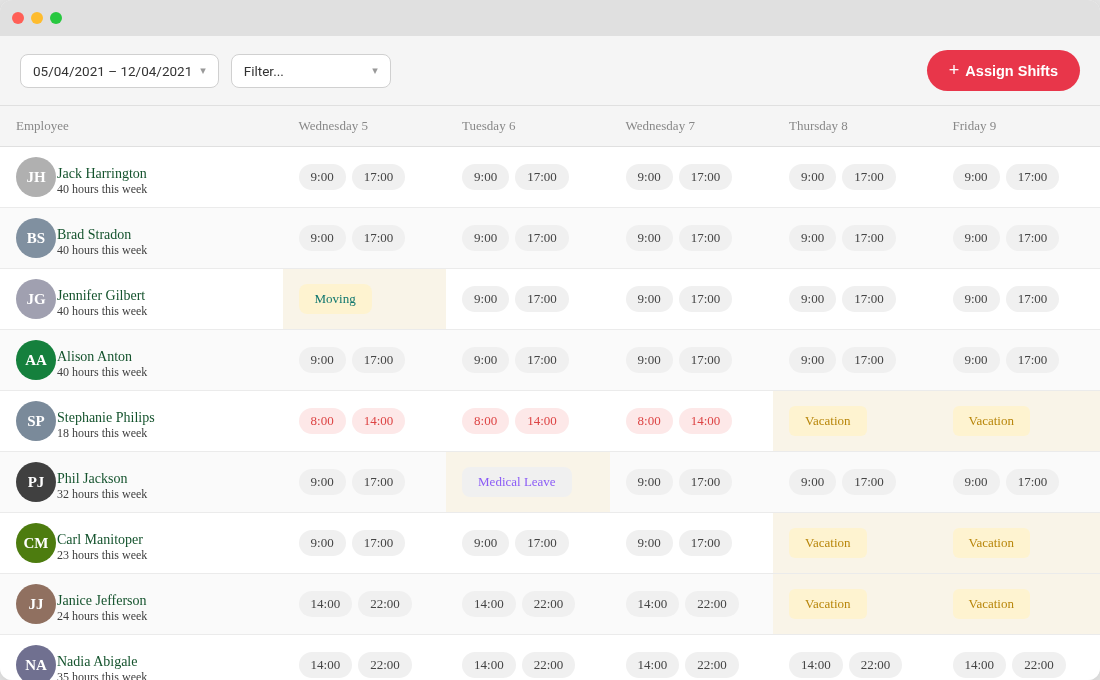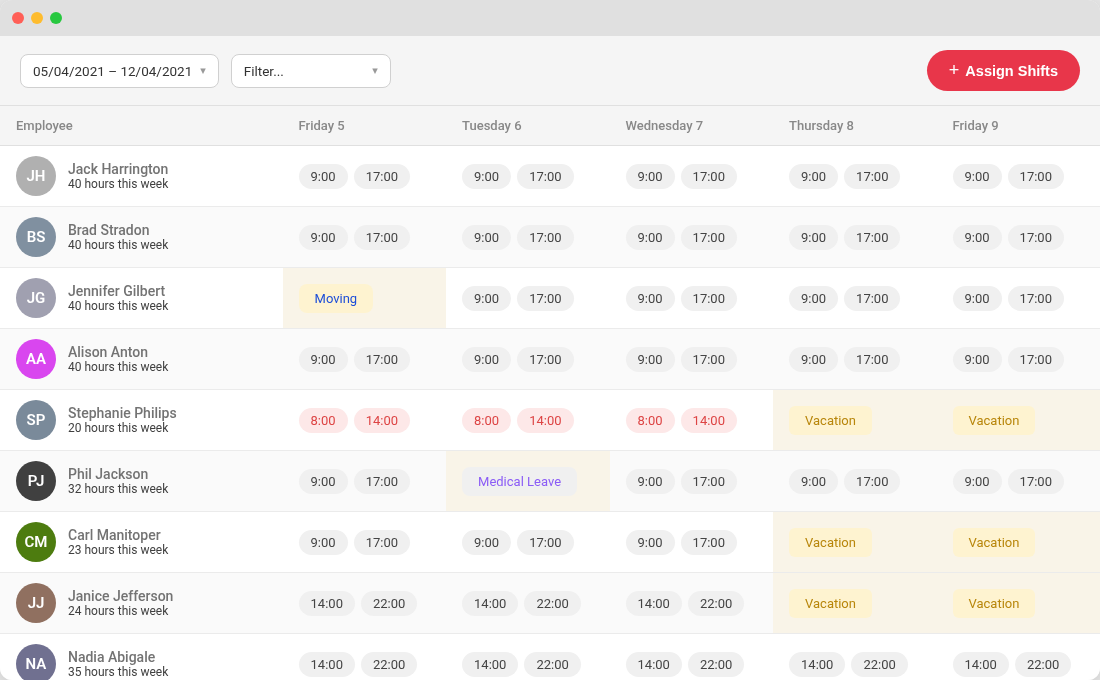--- a/index.html
+++ b/index.html
@@ -73,20 +73,21 @@
       cursor: pointer;
       display: flex;
       align-items: center;
       gap: 6px;
     }
     .assign-btn .plus { font-size: 18px; font-weight: 400; }
     .table-wrapper {
       flex: 1;
       overflow-y: auto;
       background: #f5f5f5;
+      font-family: Liberation Serif, serif;
     }
     table {
       width: 100%;
       border-collapse: collapse;
     }
     thead tr {
       background: #f5f5f5;
       border-bottom: 1px solid #e0e0e0;
     }
     thead th {
@@ -102,38 +103,38 @@
       border-bottom: 1px solid #ebebeb;
       background: #fff;
     }
     tbody tr:nth-child(even) { background: #fafafa; }
     tbody td {
       padding: 10px 16px;
       vertical-align: middle;
     }
     .employee-cell {
       display: flex;
-      align-items: center;
-      gap: 12px;
+      align-items: flex-end;
+      gap: 1px;
     }
     .avatar {
       width: 40px; height: 40px;
       border-radius: 50%;
       background: #ccc;
       overflow: hidden;
       flex-shrink: 0;
       display: flex;
       align-items: center;
       justify-content: center;
       font-size: 15px;
       color: #fff;
       font-weight: 600;
     }
     .emp-info { display: flex; flex-direction: column; }
-    .emp-name { font-size: 14px; font-weight: 500; color: #737373; }
+    .emp-name { font-size: 14px; font-weight: 500; color: #14532d; }
     .emp-hours { font-size: 12px; color: #404040; }
     .shift-cell {
       display: flex;
       align-items: center;
       gap: 6px;
     }
     .time-badge {
       background: #f0f0f0;
       border-radius: 20px;
       padding: 5px 12px;
@@ -142,30 +143,30 @@
       font-weight: 400;
     }
     .time-badge.pink { background: #fde8e8; color: #d44; }
     .special-badge {
       border-radius: 8px;
       padding: 7px 16px;
       font-size: 13px;
       font-weight: 400;
       display: inline-block;
     }
-    .special-badge.moving { background: #fef3d0; color: #1d4ed8; text-align: center; }
+    .special-badge.moving { background: #fef3d0; color: #0f766e; text-align: center; }
     .special-badge.vacation { background: #fef3d0; color: #b8860b; border-radius: 6px; }
     .special-badge.medical { background: #f0f0f0; color: #8b5cf6; }
     .cell-highlight { background: #f9f4e8 !important; }
 
     
     .av-1 { background: #b0b0b0; }
     .av-2 { background: #8090a0; }
     .av-3 { background: #a0a0b0; }
-    .av-4 { background: #d946ef; }
+    .av-4 { background: #15803d; }
     .av-5 { background: #7a8a9a; }
     .av-6 { background: #404040; }
     .av-7 { background: #4d7c0f; }
     .av-8 { background: #907060; }
     .av-9 { background: #707090; }
   </style>
 </head>
 <body>
 
 <div class="window">
@@ -189,21 +190,21 @@
       <span class="plus">+</span>
       <span>Assign Shifts</span>
     </button>
   </div>
 
   <div class="table-wrapper">
     <table>
       <thead>
         <tr>
           <th>Employee</th>
-          <th>Friday 5</th>
+          <th>Wednesday 5</th>
           <th>Tuesday 6</th>
           <th>Wednesday 7</th>
           <th>Thursday 8</th>
           <th>Friday 9</th>
         </tr>
       </thead>
       <tbody id="table-body">
       <tr>
             <td>
     <div class="employee-cell">
@@ -372,21 +373,21 @@
       </td>
           </tr>
           <tr>
             <td>
     <div class="employee-cell">
       <div class="avatar av-5">
         <span>SP</span>
       </div>
       <div class="emp-info">
         <span class="emp-name">Stephanie Philips</span>
-        <span class="emp-hours">20 hours this week</span>
+        <span class="emp-hours">18 hours this week</span>
       </div>
     </div>
   </td>
             <td>
         <div class="shift-cell">
           <span class="time-badge pink">8:00</span>
           <span class="time-badge pink">14:00</span>
         </div>
       </td>
             <td>

